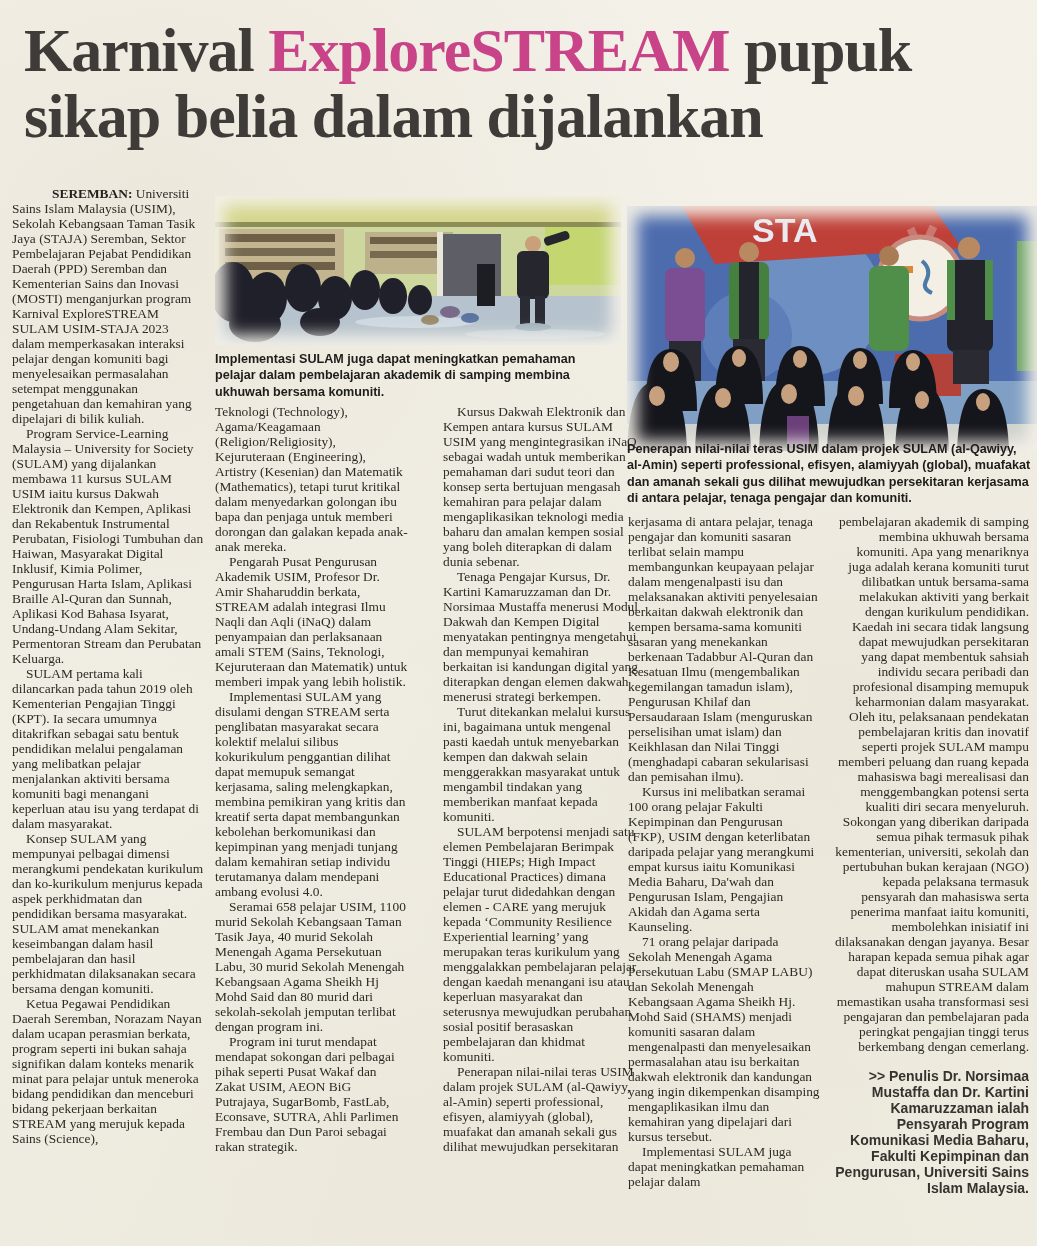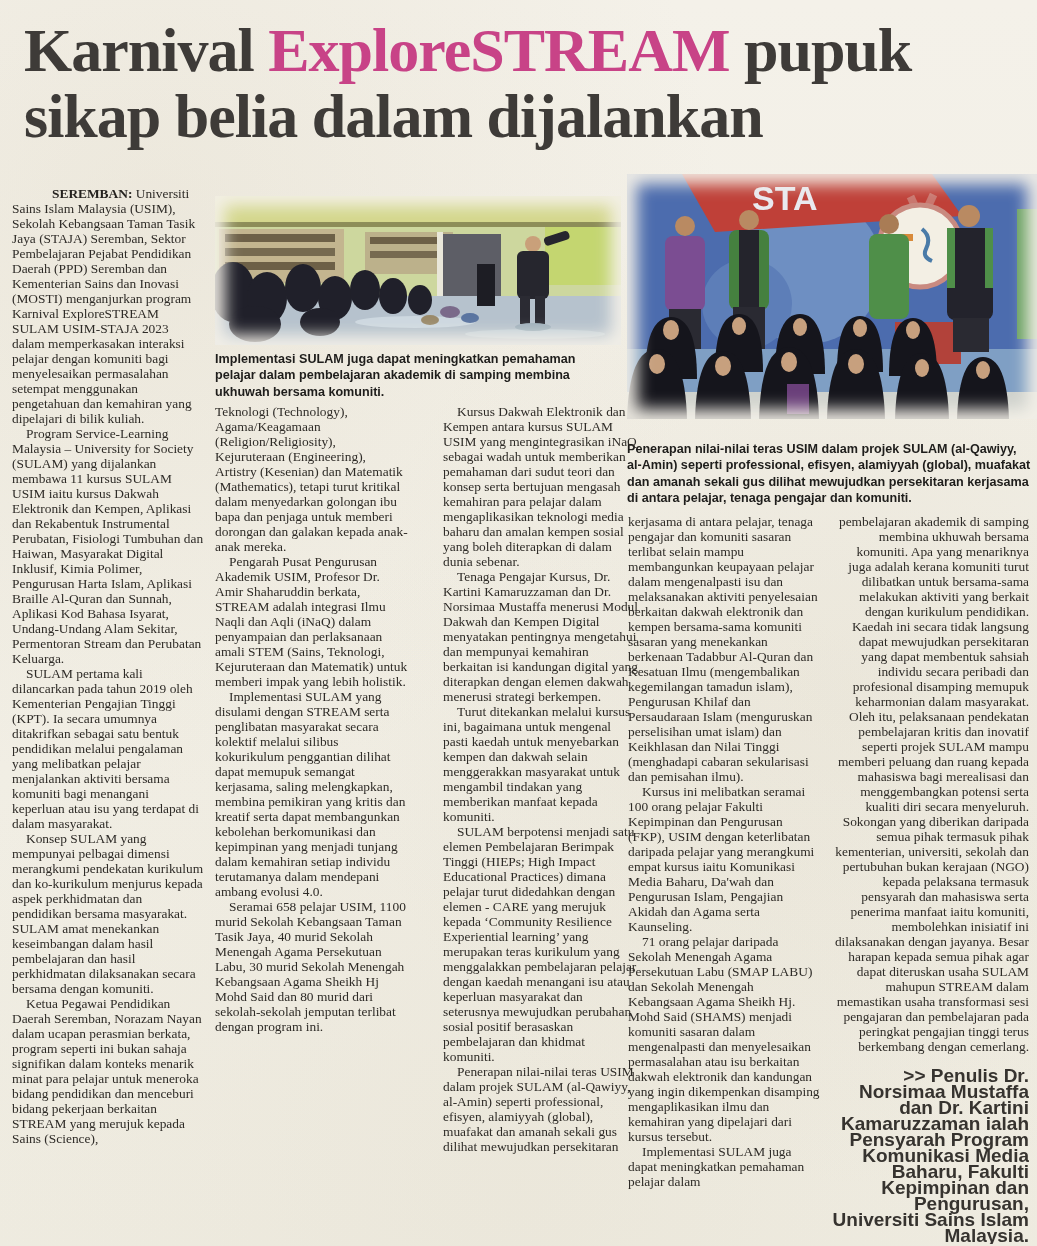--- a/index.html
+++ b/index.html
@@ -47,36 +47,36 @@
     position:absolute;margin:0;padding:0;
     background:#dcd8ca;
   }
   .photo svg{display:block;width:100%;height:100%;}
   .photo::after{
     content:'';position:absolute;left:0;top:0;right:0;bottom:0;
     box-shadow:inset 0 0 16px 10px rgba(243,240,232,0.95);
     pointer-events:none;
   }
   .photo1{left:215px;top:196px;width:406px;height:149px;}
-  .photo2{left:627px;top:174px;width:410px;height:245px;}
+  .photo2{left:627px;top:206px;width:410px;height:245px;}
   .caption{
     position:absolute;
     font-family:"Liberation Sans", sans-serif;
     font-weight:bold;
     font-size:12.6px;
     line-height:16.4px;
     color:#1e1d1b;
   }
   .cap1{left:215px;top:351px;width:402px;}
   .cap2{left:627px;top:441px;width:406px;}
   .byline{
     margin-top:14px !important;
     font-family:"Liberation Sans", sans-serif;
     font-weight:bold;
-    font-size:19px;
+    font-size:14px;
     line-height:16px;
     color:#36332f;
   }
 </style>
 </head>
 <body>
 
 <div class="page">
 
   <h1 class="headline"><span>Karnival</span> <span class="hl">ExploreSTREAM</span> <span>pupuk</span><br><span>sikap belia dalam dijalankan</span></h1>
@@ -211,20 +211,21 @@
       </g>
     </svg>
   </figure>
   <figcaption class="caption cap2">Penerapan nilai-nilai teras USIM dalam projek SULAM (al-Qawiyy, al-Amin) seperti professional, efisyen, alamiyyah (global), muafakat dan amanah sekali gus dilihat mewujudkan persekitaran kerjasama di antara pelajar, tenaga pengajar dan komuniti.</figcaption>
 
   <div class="col c2">
     <p>Teknologi (Technology), Agama/Keagamaan (Religion/Religiosity), Kejuruteraan (Engineering), Artistry (Kesenian) dan Matematik (Mathematics), tetapi turut kritikal dalam menyedarkan golongan ibu bapa dan penjaga untuk memberi dorongan dan galakan kepada anak-anak mereka.</p>
     <p class="ind">Pengarah Pusat Pengurusan Akademik USIM, Profesor Dr. Amir Shaharuddin berkata, STREAM adalah integrasi Ilmu Naqli dan Aqli (iNaQ) dalam penyampaian dan perlaksanaan amali STEM (Sains, Teknologi, Kejuruteraan dan Matematik) untuk memberi impak yang lebih holistik.</p>
     <p class="ind">Implementasi SULAM yang disulami dengan STREAM serta penglibatan masyarakat secara kolektif melalui silibus kokurikulum penggantian dilihat dapat memupuk semangat kerjasama, saling melengkapkan, membina pemikiran yang kritis dan kreatif serta dapat membangunkan kebolehan berkomunikasi dan kepimpinan yang menjadi tunjang dalam kemahiran setiap individu terutamanya dalam mendepani ambang evolusi 4.0.</p>
     <p class="ind">Seramai 658 pelajar USIM, 1100 murid Sekolah Kebangsaan Taman Tasik Jaya, 40 murid Sekolah Menengah Agama Persekutuan Labu, 30 murid Sekolah Menengah Kebangsaan Agama Sheikh Hj Mohd Said dan 80 murid dari sekolah-sekolah jemputan terlibat dengan program ini.</p>
+    <p class="ind">Program ini turut mendapat mendapat sokongan dari pelbagai pihak seperti Pusat Wakaf dan Zakat USIM, AEON BiG Putrajaya, SugarBomb, FastLab, Econsave, SUTRA, Ahli Parlimen Frembau dan Dun Paroi sebagai rakan strategik.</p>
   </div>
 
   <div class="col c3">
     <p class="ind">Kursus Dakwah Elektronik dan Kempen antara kursus SULAM USIM yang mengintegrasikan iNaQ sebagai wadah untuk memberikan pemahaman dari sudut teori dan konsep serta bertujuan mengasah kemahiran para pelajar dalam mengaplikasikan teknologi media baharu dan amalan kempen sosial yang boleh diterapkan di dalam dunia sebenar.</p>
     <p class="ind">Tenaga Pengajar Kursus, Dr. Kartini Kamaruzzaman dan Dr. Norsimaa Mustaffa menerusi Modul Dakwah dan Kempen Digital menyatakan pentingnya mengetahui dan mempunyai kemahiran berkaitan isi kandungan digital yang diterapkan dengan elemen dakwah menerusi strategi berkempen.</p>
     <p class="ind">Turut ditekankan melalui kursus ini, bagaimana untuk mengenal pasti kaedah untuk menyebarkan kempen dan dakwah selain menggerakkan masyarakat untuk mengambil tindakan yang memberikan manfaat kepada komuniti.</p>
     <p class="ind">SULAM berpotensi menjadi satu elemen Pembelajaran Berimpak Tinggi (HIEPs; High Impact Educational Practices) dimana pelajar turut didedahkan dengan elemen - CARE yang merujuk kepada ‘Community Resilience Experiential learning’ yang merupakan teras kurikulum yang menggalakkan pembelajaran pelajar dengan kaedah menangani isu atau keperluan masyarakat dan seterusnya mewujudkan perubahan sosial positif berasaskan pembelajaran dan khidmat komuniti.</p>
     <p class="ind">Penerapan nilai-nilai teras USIM dalam projek SULAM (al-Qawiyy, al-Amin) seperti professional, efisyen, alamiyyah (global), muafakat dan amanah sekali gus dilihat mewujudkan persekitaran</p>
   </div>
 

